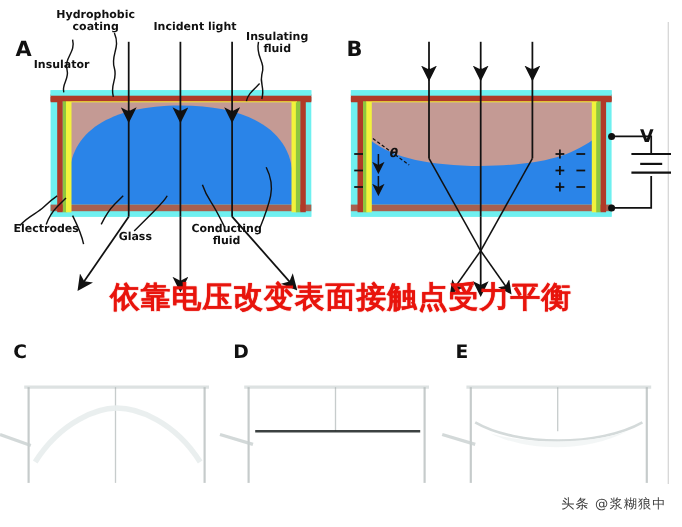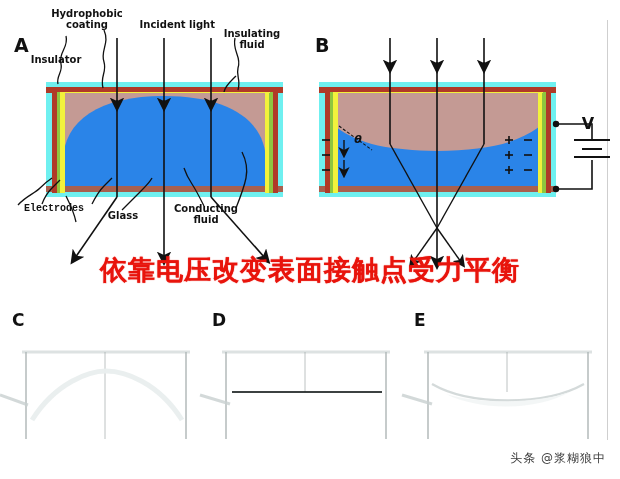--- a/index.html
+++ b/index.html
@@ -243,21 +243,21 @@
   <div class="panel-letter" style="left:12px;top:310px;font-size:17px;">C</div>
   <div class="panel-letter" style="left:212px;top:310px;font-size:17px;">D</div>
   <div class="panel-letter" style="left:414px;top:310px;font-size:17px;">E</div>
 
   <div class="lbl" style="left:32px;top:8px;width:110px;">Hydrophobic
 coating</div>
   <div class="lbl" style="left:16px;top:54px;width:80px;">Insulator</div>
   <div class="lbl" style="left:113px;top:19px;width:102px;text-align:right;">Incident light</div>
   <div class="lbl" style="left:212px;top:28px;width:80px;">Insulating
 fluid</div>
-  <div class="lbl" style="left:15px;top:203px;width:78px;font-family:Liberation Mono, monospace;">Electrodes</div>
+  <div class="lbl" style="left:3px;top:203px;width:78px;">Electrodes</div>
   <div class="lbl" style="left:93px;top:210px;width:60px;">Glass</div>
   <div class="lbl" style="left:166px;top:203px;width:80px;">Conducting
 fluid</div>
 
   <div class="lbl" style="left:349px;top:134px;width:18px;font-size:11px;font-style:italic;font-weight:bold;">θ</div>
   <div class="lbl" style="left:578px;top:118px;width:20px;font-size:16px;font-weight:bold;">V</div>
 
   <div class="red-title" style="top:252px;">依靠电压改变表面接触点受力平衡</div>
 
   <div class="watermark">头条 @浆糊狼中</div>

